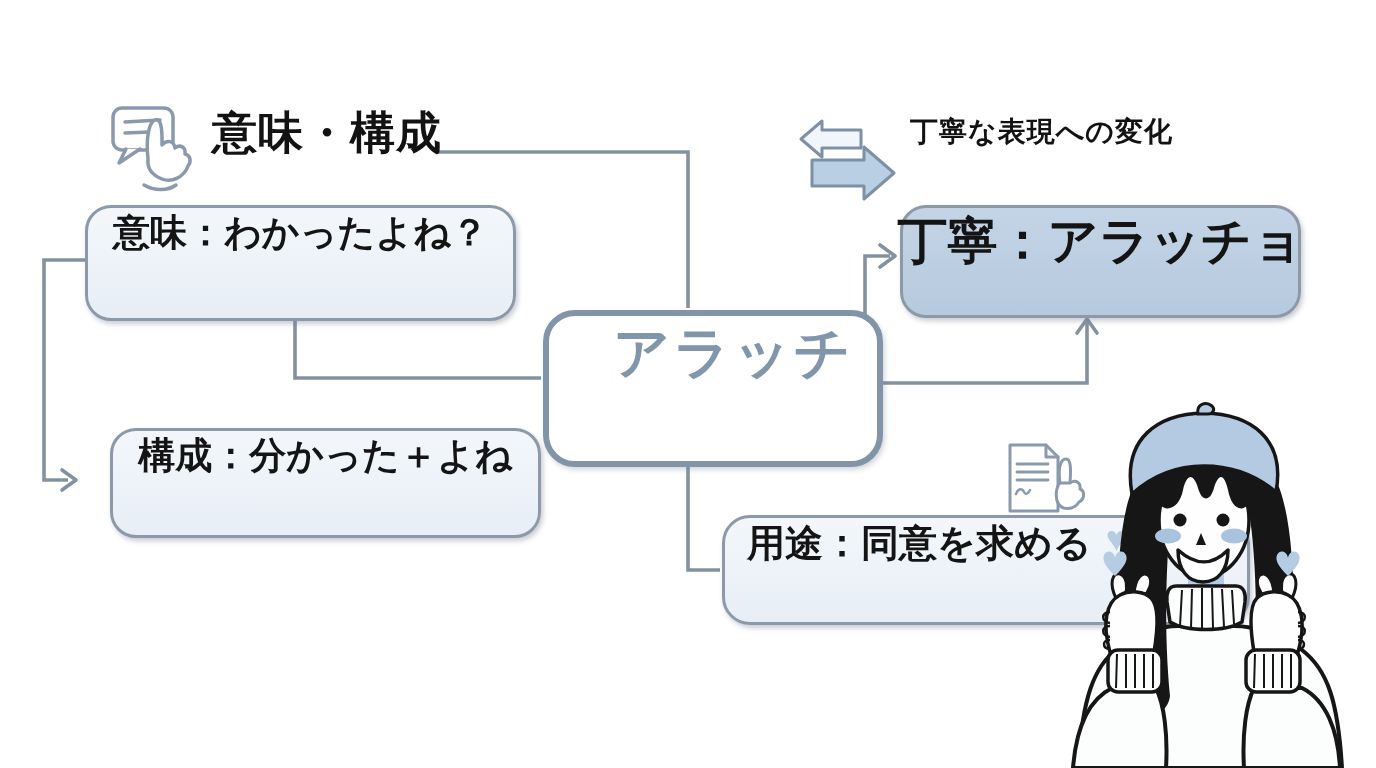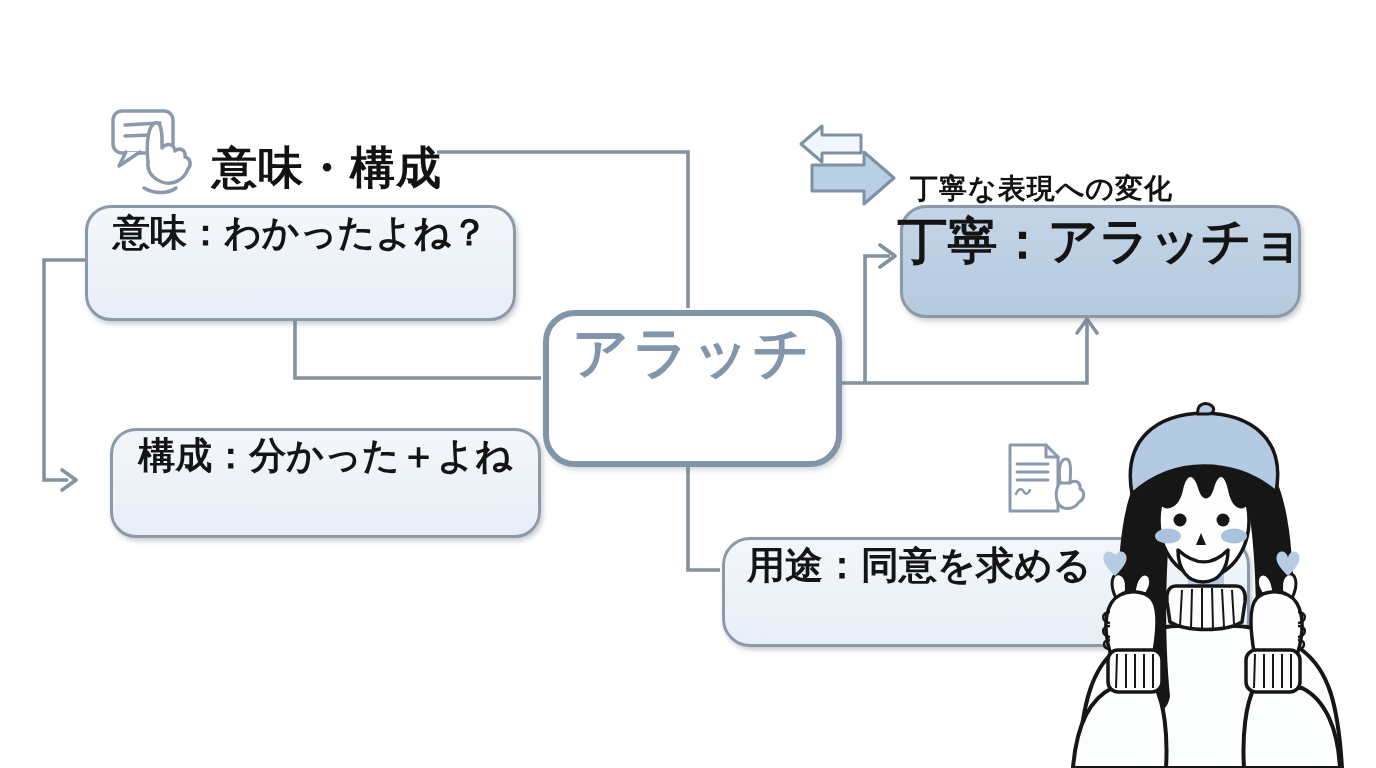--- a/index.html
+++ b/index.html
@@ -5,21 +5,21 @@
   html,body{margin:0;padding:0;background:#ffffff;}
   .canvas{
     position:relative;width:1376px;height:768px;overflow:hidden;
     background:#ffffff;
     font-family:"Liberation Sans","DejaVu Sans",sans-serif;
   }
   svg{display:block;}
   .connectors{position:absolute;left:0;top:0;z-index:1;}
 
   .heading{
-    position:absolute;display:flex;align-items:flex-end;gap:14px;
+    position:absolute;display:flex;align-items:flex-start;gap:14px;
     color:#121212;font-weight:700;z-index:2;
   }
   .heading-left{left:110px;top:103px;height:95px;font-size:45px;}
   .heading-right{left:796px;top:113px;height:95px;font-size:28px;}
   .heading .hicon{flex:0 0 auto;}
   .heading .hlabel{white-space:nowrap;letter-spacing:1px;}
 
   .node{
     position:absolute;display:flex;justify-content:center;
     color:#141414;font-weight:700;white-space:nowrap;z-index:2;
@@ -29,31 +29,31 @@
     background:linear-gradient(180deg,#f3f7fb 0%,#e7eef6 100%);
     border:3px solid #8b99a8;border-radius:26px;
   }
   .node-meaning{left:85px;top:205px;width:425px;height:110px;font-size:37px;}
   .node-structure{left:85px;top:428px;width:425px;height:104px;font-size:37px;margin-left:25px;}
   .node-center{
     left:543px;top:310px;width:287px;height:145px;font-size:56px;
     background:#ffffff;border:6px solid #8294a8;border-radius:32px;
     color:#8296ab;letter-spacing:3px;
     box-shadow:2px 3px 5px rgba(110,122,138,.30);
+    padding-left:41px;
   }
   .node-polite{
     left:900px;top:205px;width:395px;height:107px;font-size:50px;
     background:linear-gradient(180deg,#c3d4e6 0%,#b6cade 100%);
     border:3px solid #8d99a6;border-radius:26px;
   }
   .node-usage{
     left:722px;top:515px;width:528px;height:110px;font-size:38px;
     justify-content:flex-start;padding-left:22px;box-sizing:border-box;
     border-radius:28px;
-    margin-top:22px;
   }
   .usage-heart{color:#b6cce3;font-size:36px;margin-left:14px;font-weight:400;}
 
   .doc-icon{position:absolute;left:1000px;top:441px;z-index:1;}
   .girl{position:absolute;left:1056px;top:400px;z-index:3;}
 </style>
 </head>
 <body>
 
 <div class="canvas">

